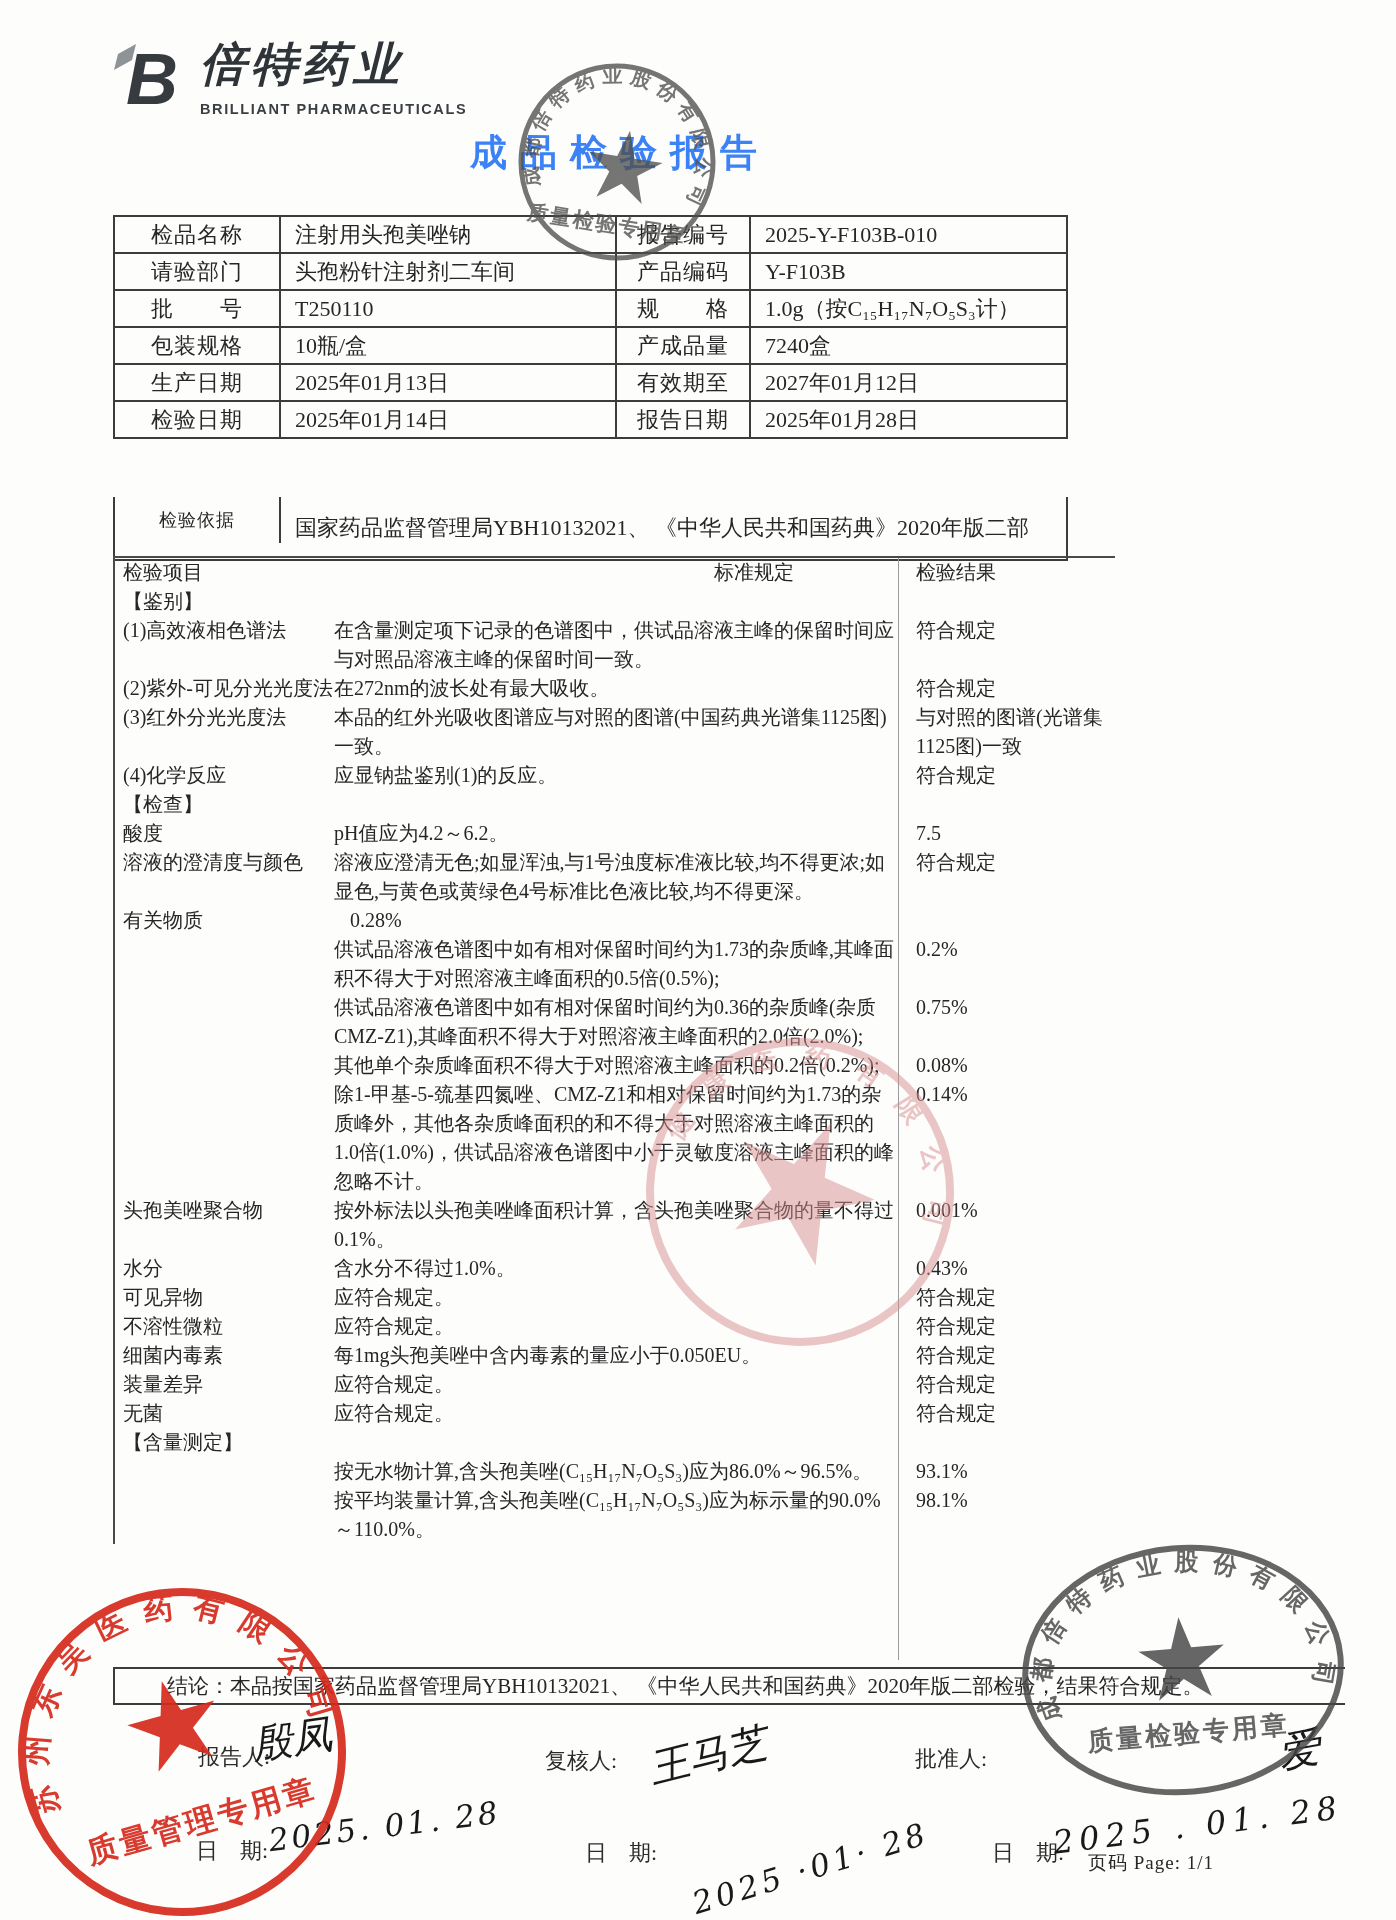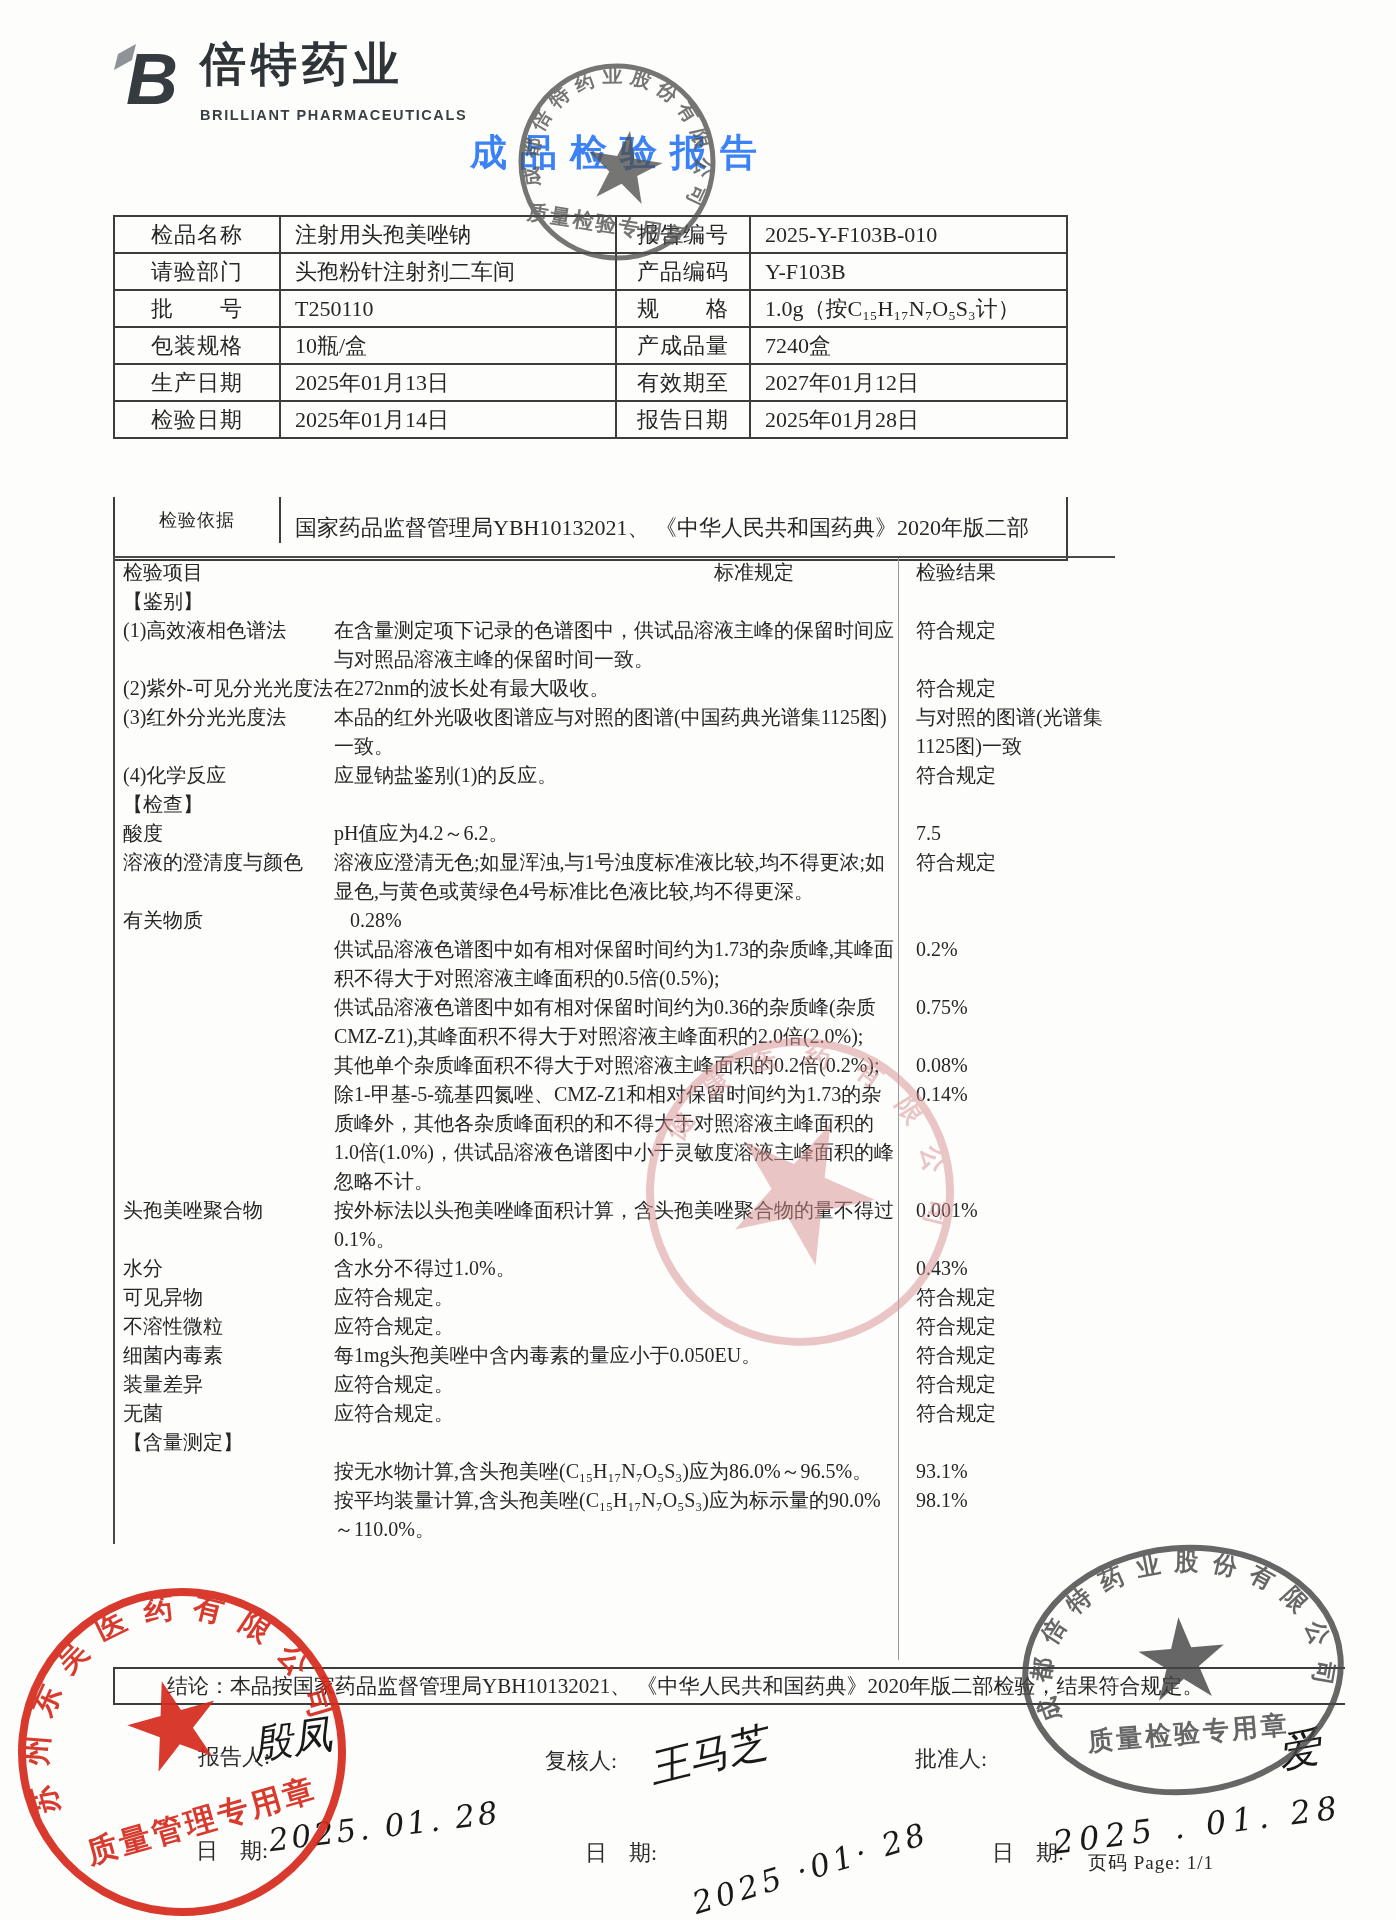--- a/index.html
+++ b/index.html
@@ -6,22 +6,22 @@
   body{
     width:1396px;height:1920px;position:relative;overflow:hidden;
     background:#fdfdfc;color:#262626;
     font-family:"Liberation Serif","DejaVu Serif",serif;
   }
   .abs{position:absolute;}
   
   .logo{left:112px;top:38px;display:flex;align-items:flex-start;}
   .logo-mark{width:78px;height:78px;}
   .logo-text{margin-left:10px;}
-  .logo-cn{font-family:"Liberation Sans","DejaVu Sans",sans-serif;font-size:46px;font-weight:bold;color:#2f3438;letter-spacing:5px;line-height:52px;}
-  .logo-en{font-family:"Liberation Sans","DejaVu Sans",sans-serif;font-size:14.5px;font-weight:bold;color:#3a3f43;letter-spacing:1.6px;margin-top:17px;}
+  .logo-cn{font-family:"Liberation Sans","DejaVu Sans",sans-serif;font-size:46px;font-weight:bold;color:#2f3438;letter-spacing:5px;line-height:52px;font-style:italic;}
+  .logo-en{font-family:"Liberation Sans","DejaVu Sans",sans-serif;font-size:14.5px;font-weight:bold;color:#3a3f43;letter-spacing:1.6px;margin-top:11px;}
   
   .title{left:0;top:128px;width:1240px;text-align:center;font-size:37px;font-weight:bold;
     letter-spacing:13px;color:#3b82f6;}
   
   .htable{left:113px;top:215px;width:951px;border:2px solid #3c3c3c;border-bottom:none;font-size:22px;}
   .hrow{display:grid;grid-template-columns:166px 336px 134px 311px;border-bottom:2px solid #3c3c3c;}
   .hcell{border-right:2px solid #3c3c3c;height:35px;display:flex;align-items:center;}
   .hcell:last-child{border-right:none;}
   .hlabel{justify-content:center;letter-spacing:1px;}
   .hvalue{padding-left:14px;}

